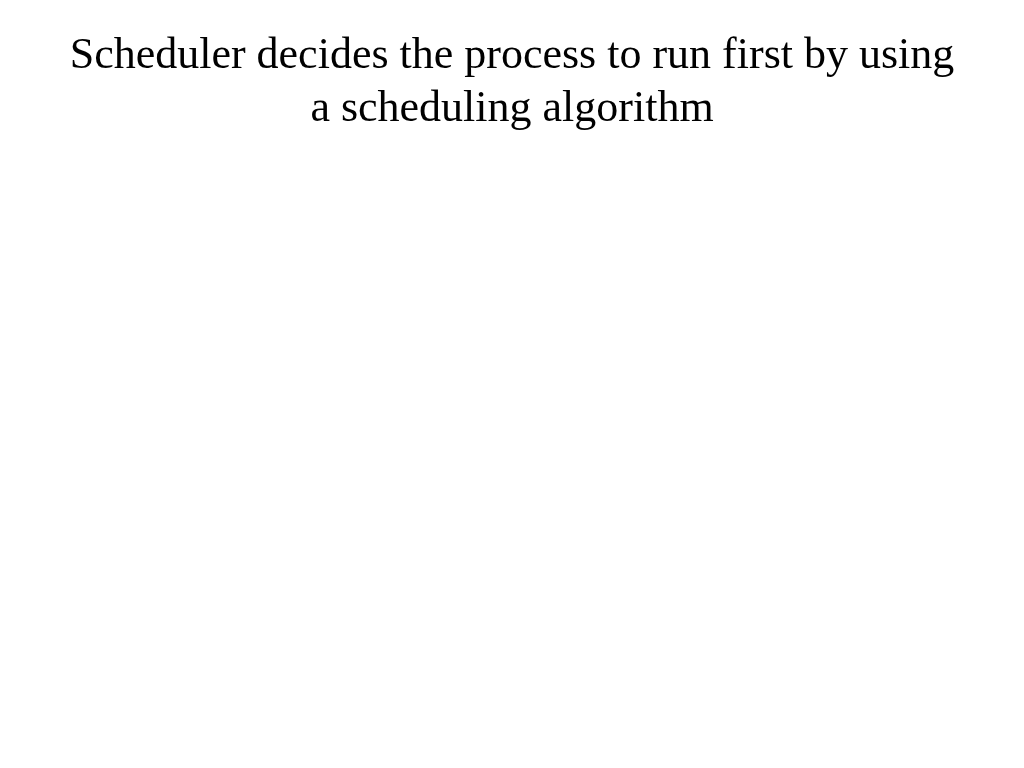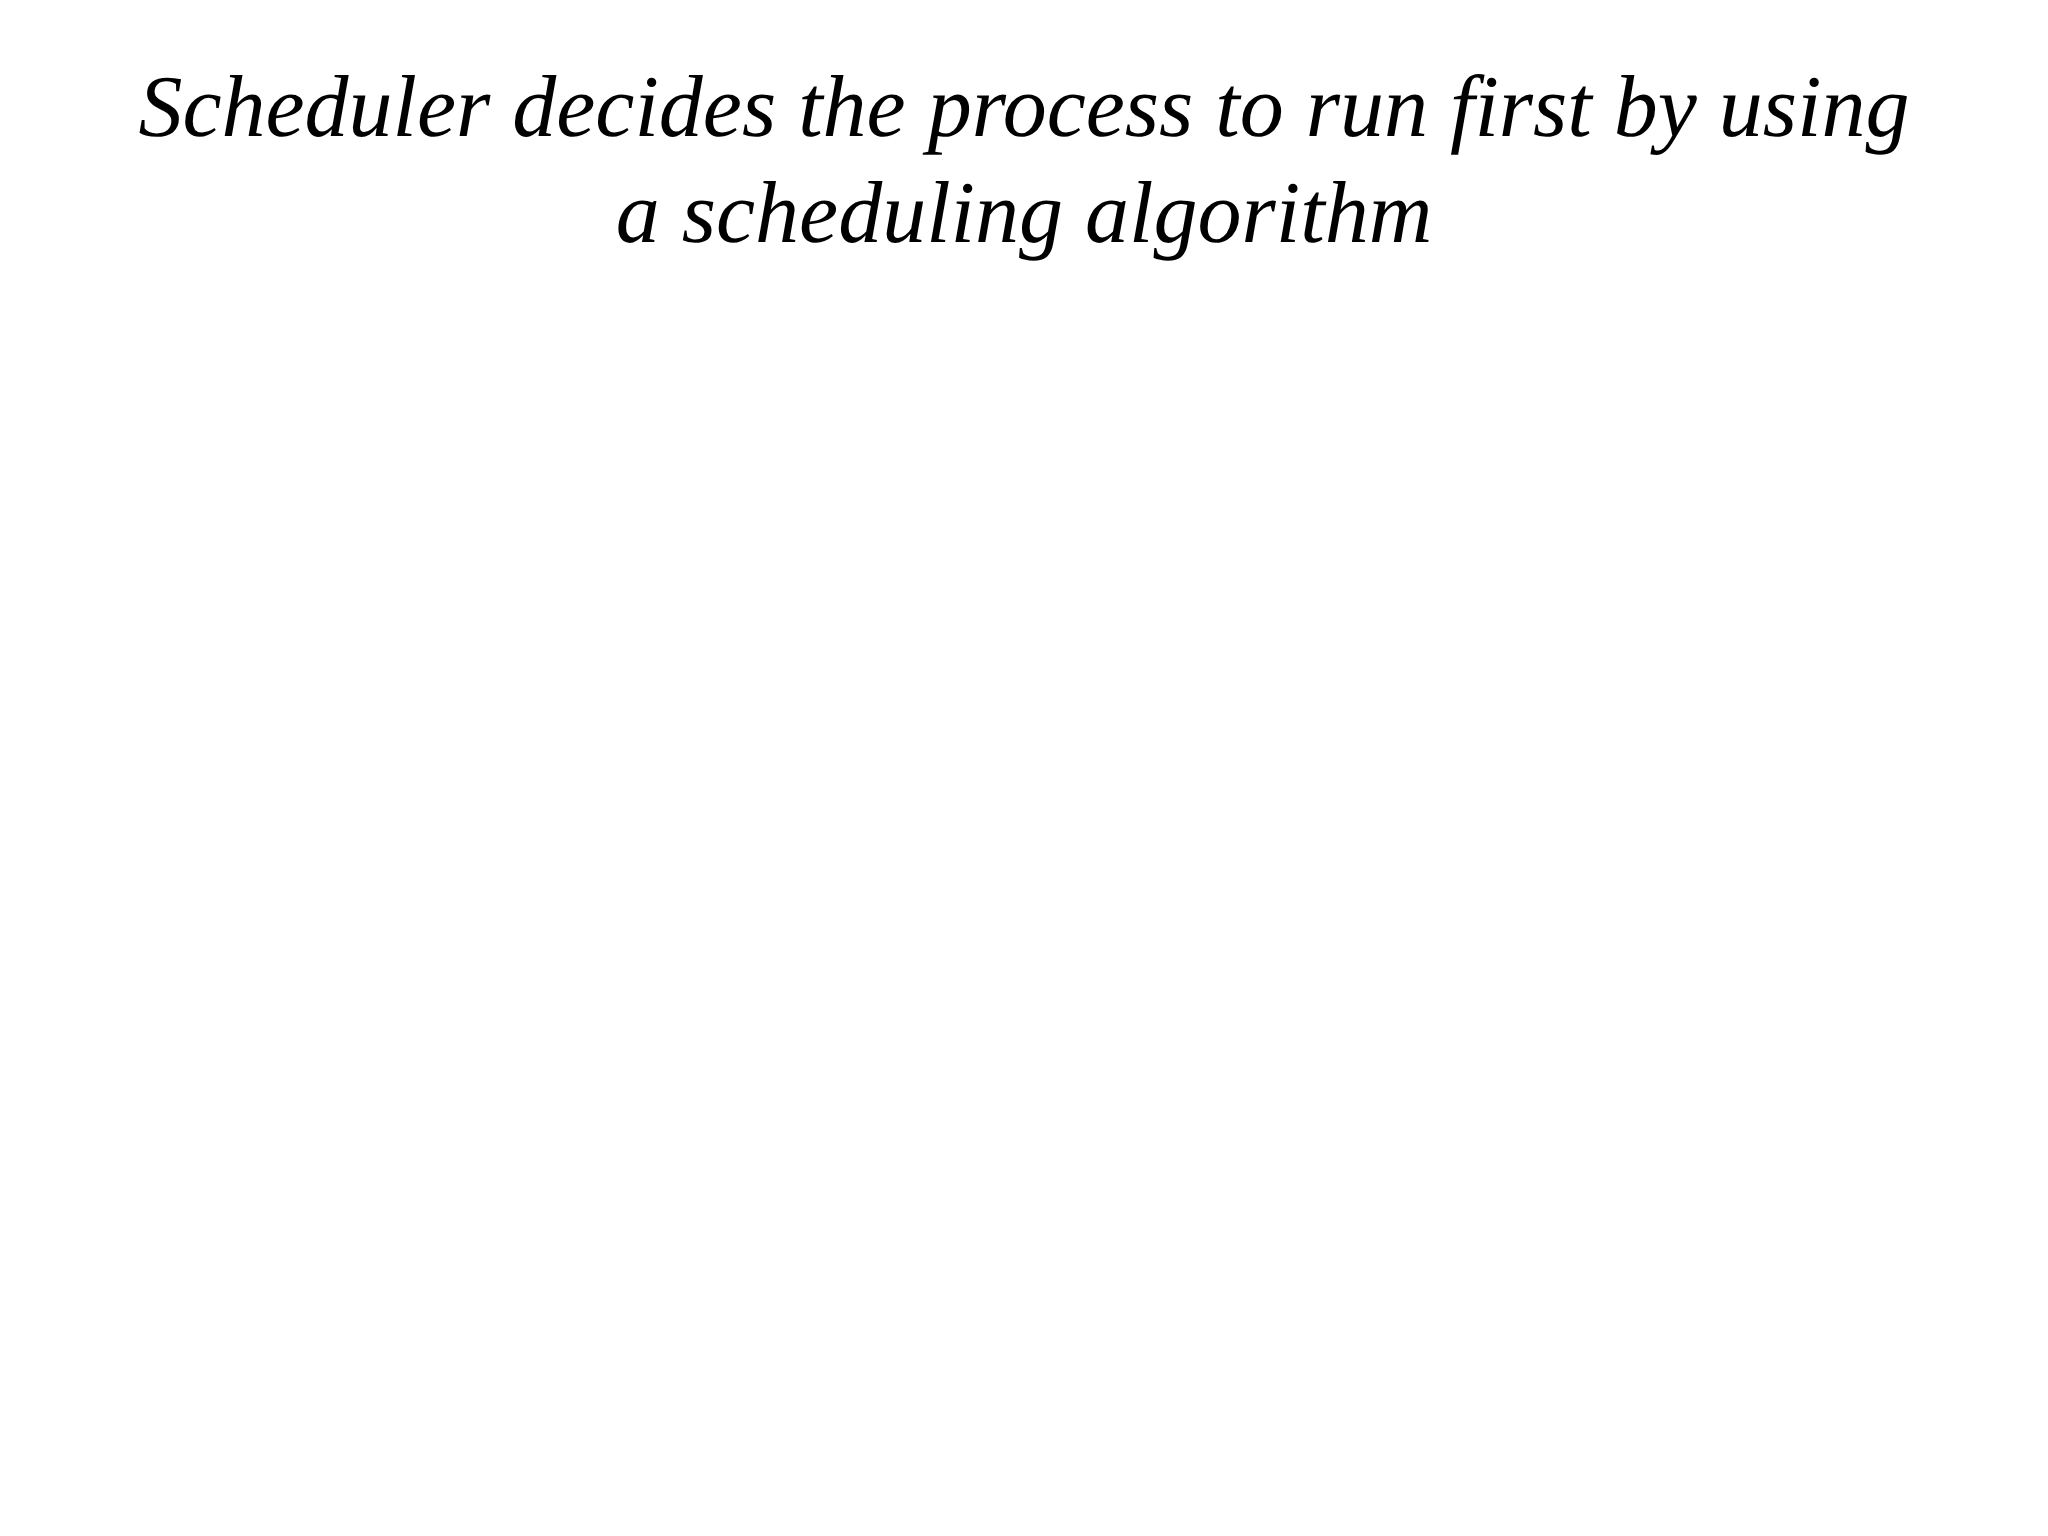--- a/index.html
+++ b/index.html
@@ -11,21 +11,20 @@
       width: 1024px;
       height: 768px;
       background: #ffffff;
       font-family: "Times New Roman", Times, serif;
       overflow: hidden;
     }
     .slide {
       width: 100%;
       height: 100%;
       padding-top: 28px;
-      font-style: italic;
     }
     .title {
       font-size: 44px;
       font-weight: 400;
       color: #000000;
       text-align: center;
       line-height: 1.2;
       padding: 0 60px;
     }
   </style>

